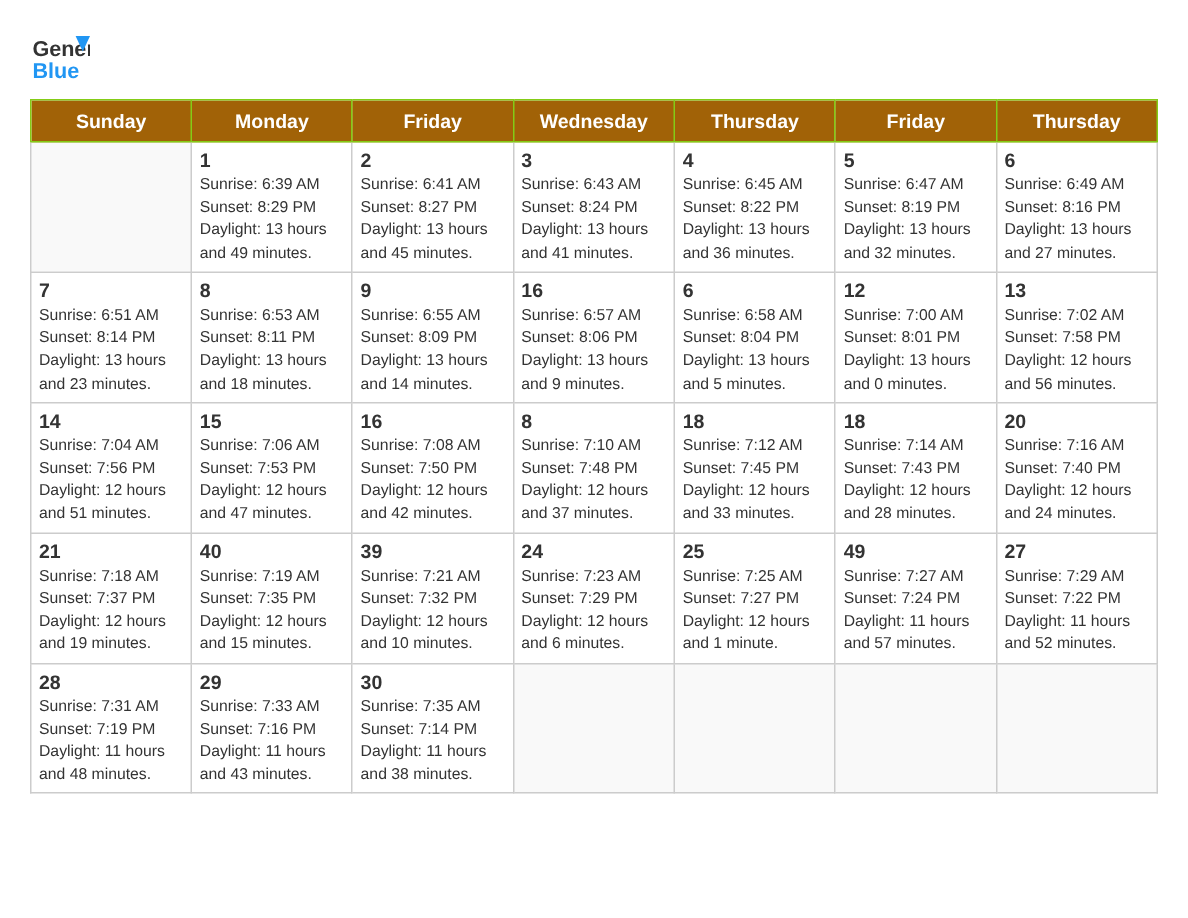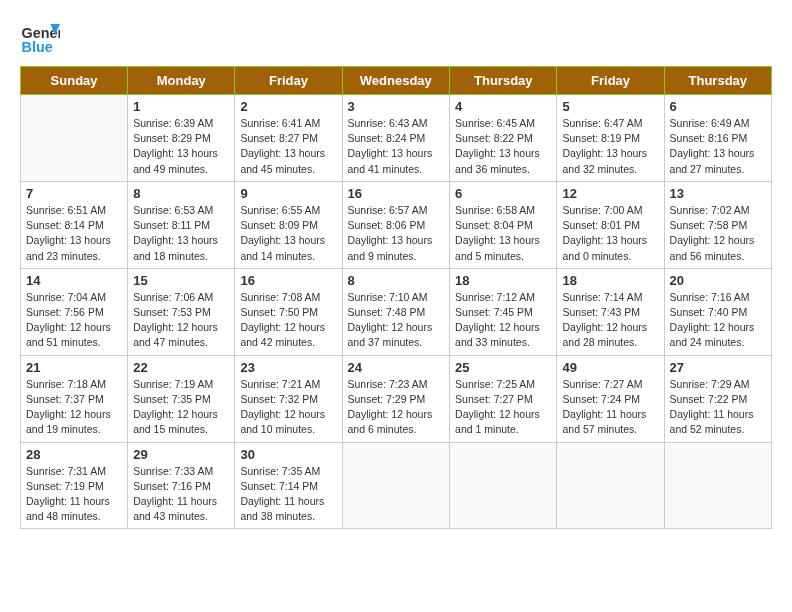--- a/index.html
+++ b/index.html
@@ -193,25 +193,25 @@
           <span class="day-number">20</span>
           <div class="day-info">Sunrise: 7:16 AM<br>Sunset: 7:40 PM<br>Daylight: 12 hours<br>and 24 minutes.</div>
         </td>
       </tr>
       <tr>
         <td>
           <span class="day-number">21</span>
           <div class="day-info">Sunrise: 7:18 AM<br>Sunset: 7:37 PM<br>Daylight: 12 hours<br>and 19 minutes.</div>
         </td>
         <td>
-          <span class="day-number">22</span>
+          <span class="day-number">40</span>
           <div class="day-info">Sunrise: 7:19 AM<br>Sunset: 7:35 PM<br>Daylight: 12 hours<br>and 15 minutes.</div>
         </td>
         <td>
-          <span class="day-number">23</span>
+          <span class="day-number">39</span>
           <div class="day-info">Sunrise: 7:21 AM<br>Sunset: 7:32 PM<br>Daylight: 12 hours<br>and 10 minutes.</div>
         </td>
         <td>
           <span class="day-number">24</span>
           <div class="day-info">Sunrise: 7:23 AM<br>Sunset: 7:29 PM<br>Daylight: 12 hours<br>and 6 minutes.</div>
         </td>
         <td>
           <span class="day-number">25</span>
           <div class="day-info">Sunrise: 7:25 AM<br>Sunset: 7:27 PM<br>Daylight: 12 hours<br>and 1 minute.</div>
         </td>

